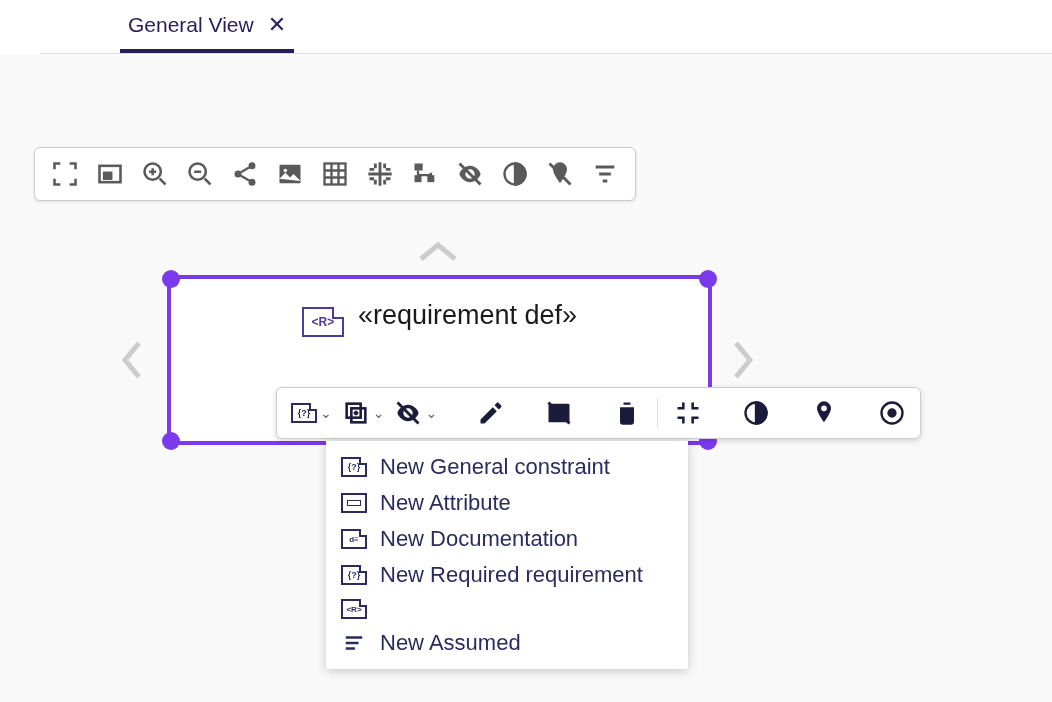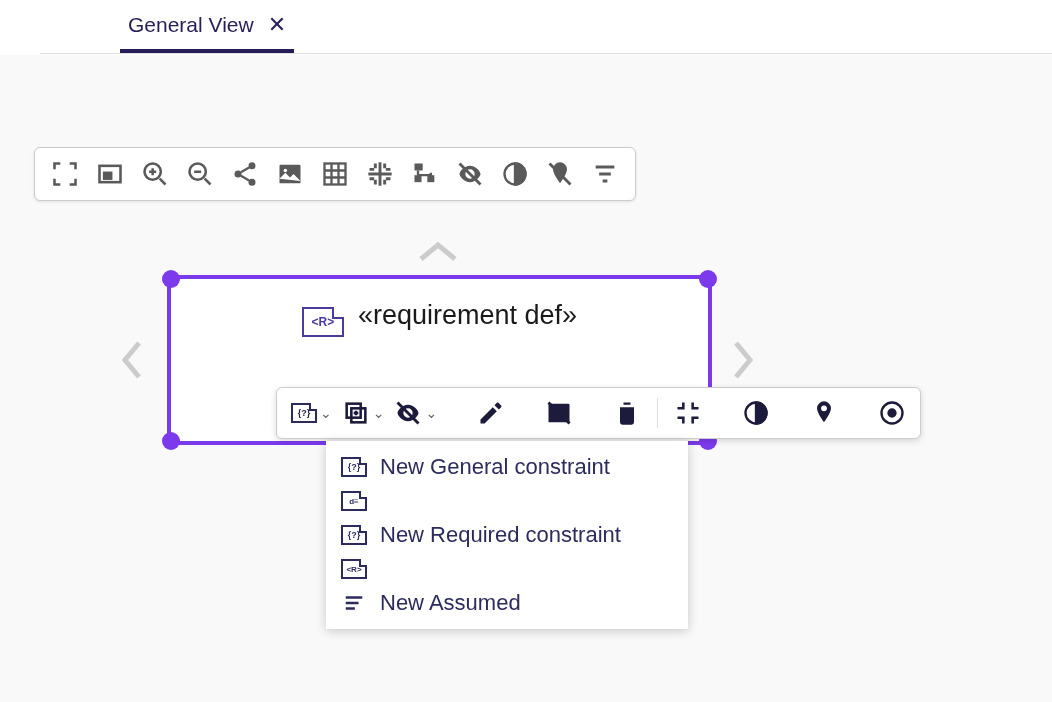--- a/index.html
+++ b/index.html
@@ -431,28 +431,37 @@
 
   <div class="dropdown">
     <div class="dropdown-item">
       <div class="dd-icon">
           <div class="mini-box corner">{?}</div>
         </div>
       <span>New General constraint</span>
     </div>
     <div class="dropdown-item">
       <div class="dd-icon">
+          <div class="mini-box">
+            <div style="width:14px;height:6px;border:1.5px solid #2B2B5E"></div>
+          </div>
+        </div>
+      <span>New Attribute</span>
+    </div>
+    <div class="dropdown-item">
+      <div class="dd-icon">
           <div class="mini-box corner" style="font-size:8px">d≡</div>
         </div>
+      <span>New Documentation</span>
     </div>
     <div class="dropdown-item">
       <div class="dd-icon">
           <div class="mini-box corner">{?}</div>
         </div>
-      <span>New Required constraint</span>
+      <span>New Required requirement</span>
     </div>
     <div class="dropdown-item">
       <div class="dd-icon">
           <div class="mini-box corner" style="font-size:8px">&lt;R&gt;</div>
         </div>
     </div>
     <div class="dropdown-item">
       <div class="dd-icon">
         <svg viewBox="0 0 24 24" fill="none" stroke="currentColor" stroke-width="2.5">
             <path d="M3 6h18M3 12h14M3 18h10"></path>

